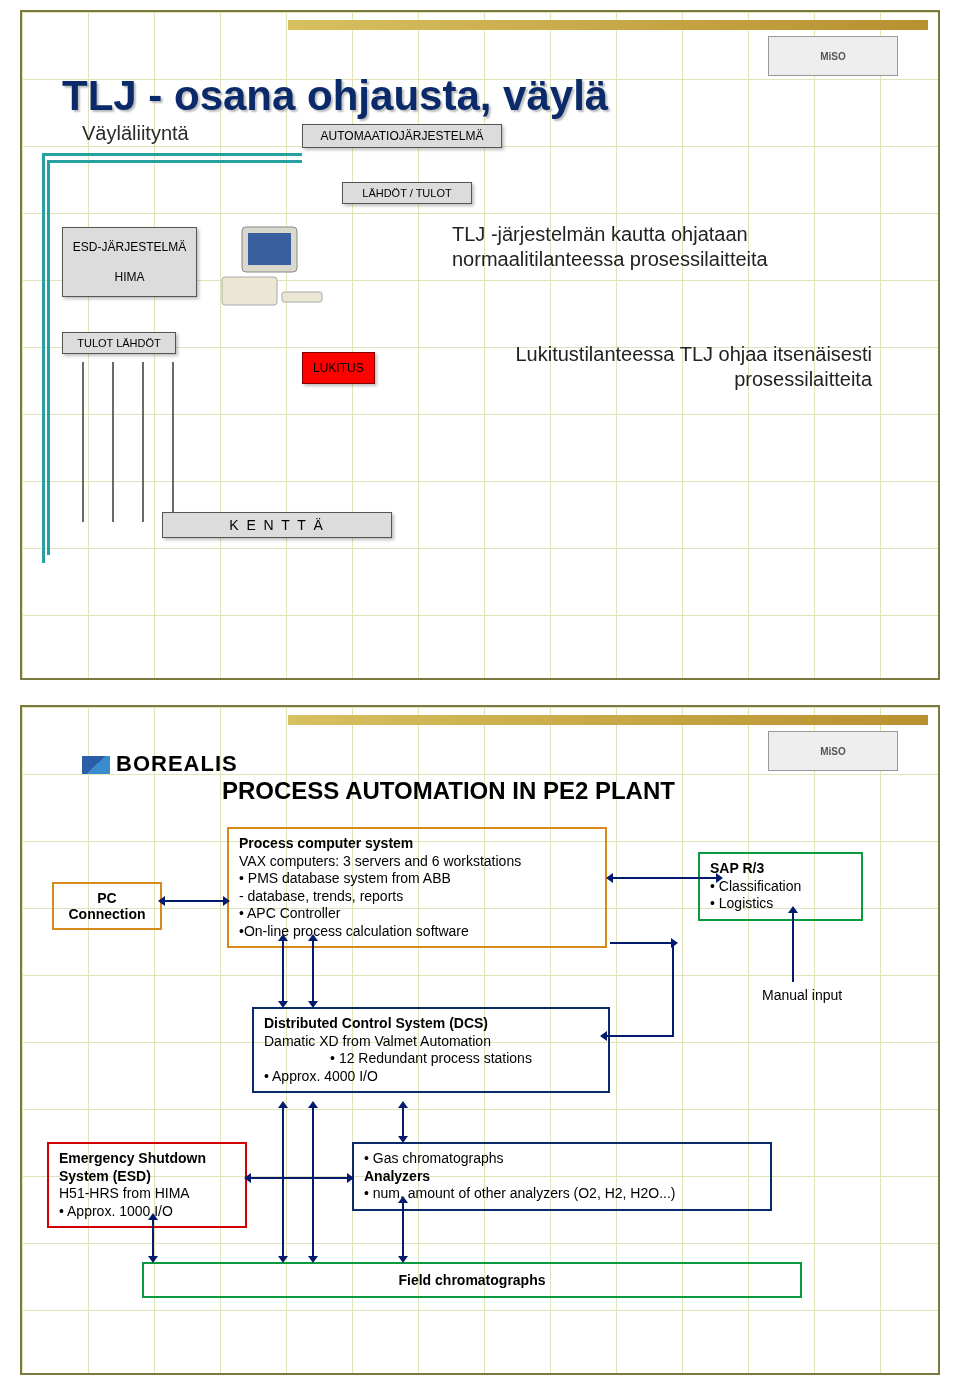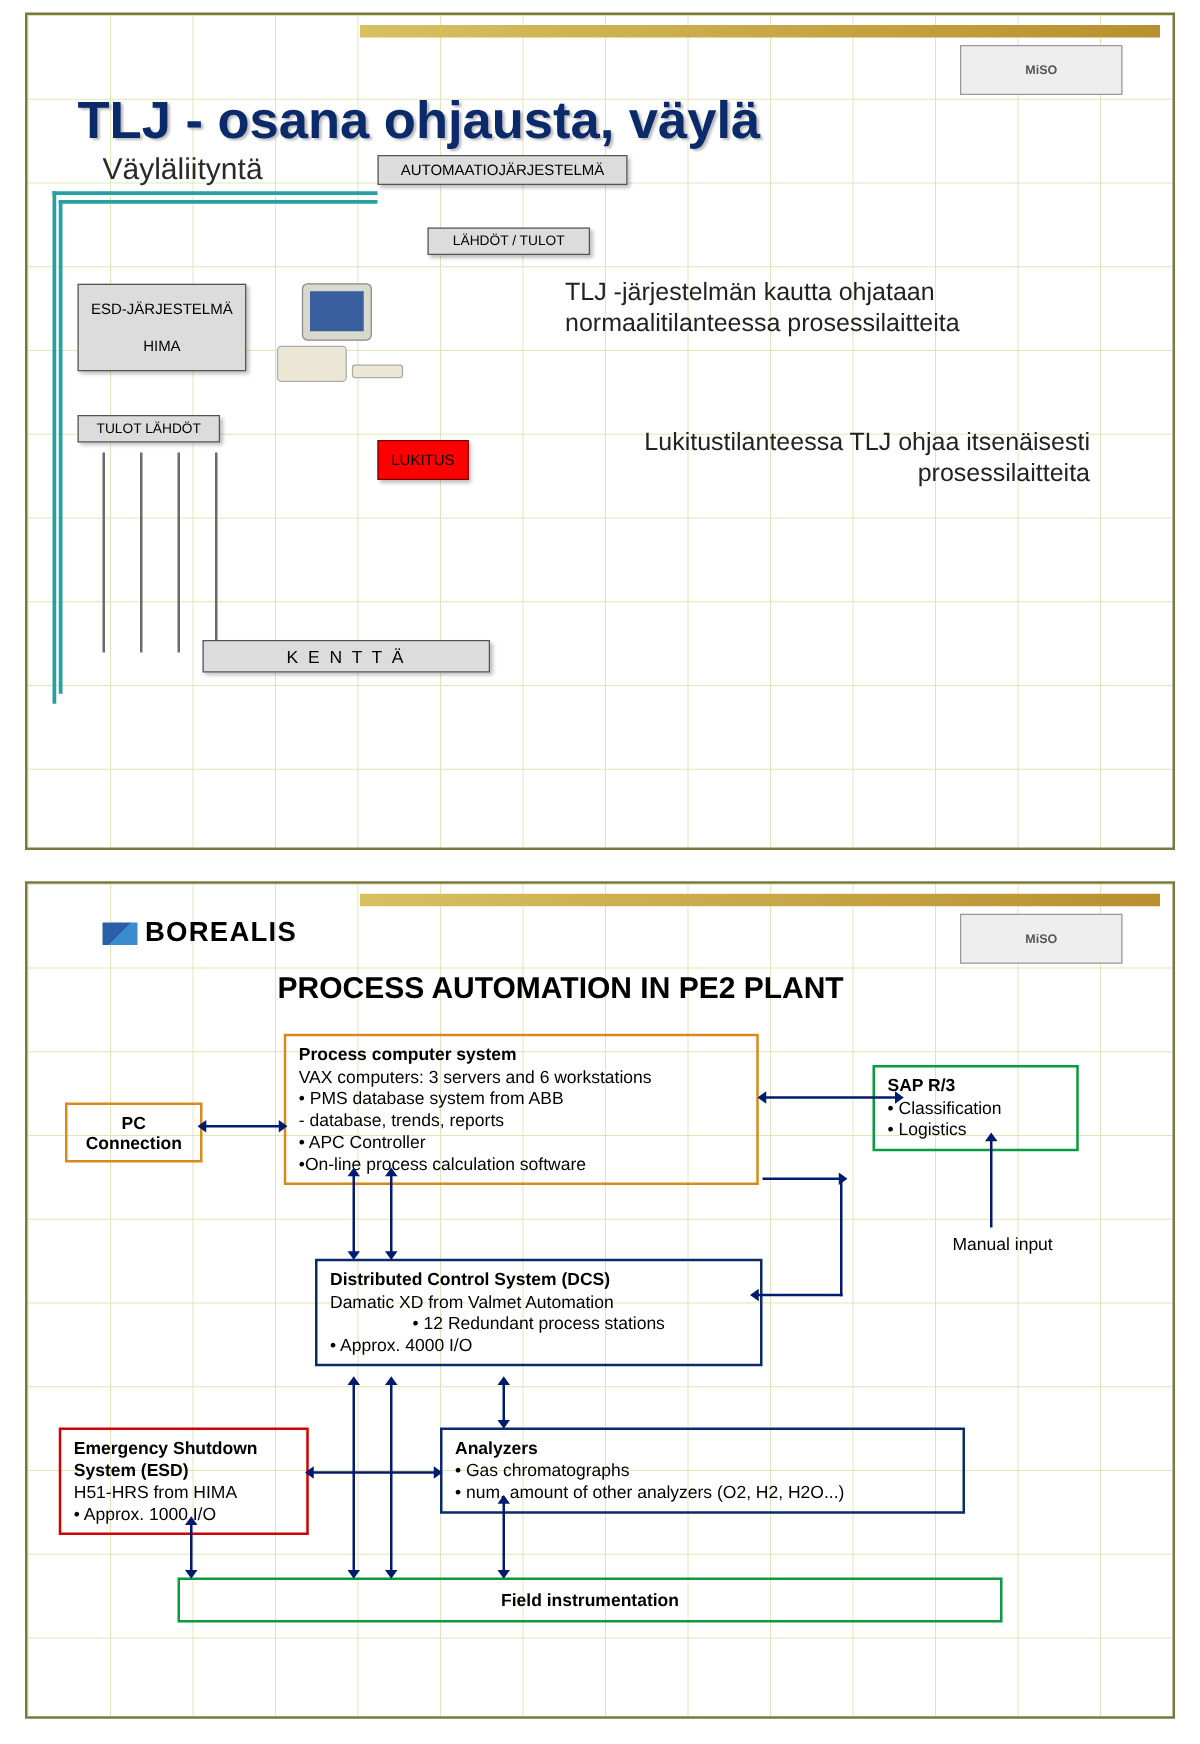--- a/index.html
+++ b/index.html
@@ -42,21 +42,21 @@
     top: 60px; left: 40px;
     color: #0a2a6a;
     font-size: 42px;
     font-weight: bold;
     text-shadow: 2px 2px 2px #bbb;
   }
   .subtitle {
     position: absolute;
     top: 110px; left: 60px;
     color: #2a2a2a;
-    font-size: 24px;
+    font-size: 20px;
   }
   .box {
     position: absolute;
     border: 1px solid #555;
     background: #dcdcdc;
     text-align: center;
     font-size: 12px;
     padding: 4px 6px;
     box-shadow: 2px 2px 3px rgba(0,0,0,.25);
   }
@@ -90,21 +90,21 @@
     border: 2px solid;
     padding: 6px 10px;
     background: transparent;
   }
   .s2text {
     font-size: 14px;
     line-height: 1.25;
   }
   .borealis {
     position: absolute;
-    top: 26px; left: 60px;
+    top: 44px; left: 60px;
     font-size: 22px;
     font-weight: bold;
     letter-spacing: 1px;
   }
   .borealis::before {
     content: "";
     display: inline-block;
     width: 28px; height: 18px;
     background: linear-gradient(135deg, #2a5fa8 50%, #3b8bd0 50%);
     margin-right: 6px;
@@ -236,26 +236,26 @@
     <div class="s2text" style="font-weight:normal;">• Approx. 4000  I/O</div>
   </div>
 
   <div class="s2box" style="top:435px; left:25px; width:200px; border-color:#d00000;">
     <div class="s2text">Emergency Shutdown System (ESD)</div>
     <div class="s2text" style="font-weight:normal;">H51-HRS from HIMA</div>
     <div class="s2text" style="font-weight:normal;">• Approx. 1000 I/O</div>
   </div>
 
   <div class="s2box" style="top:435px; left:330px; width:420px; border-color:#0a2a6a;">
+    <div class="s2text" style="font-weight:normal;">• Gas chromatographs</div>
     <div class="s2text">Analyzers</div>
-    <div class="s2text" style="font-weight:normal;">• Gas chromatographs</div>
     <div class="s2text" style="font-weight:normal;">• num. amount of other analyzers (O2, H2, H2O...)</div>
   </div>
 
-  <div class="s2box" style="top:555px; left:120px; width:660px; border-color:#0a9a40; text-align:center; padding:8px;">Field instrumentation</div>
+  <div class="s2box" style="top:555px; left:120px; width:660px; border-color:#0a9a40; text-align:center; padding:8px;">Field chromatographs</div>
 
   <div class="line arrowl arrowr" style="top:193px; left:142px; width:60px; height:2px;"></div>
   <div class="line arrowl arrowr" style="top:170px; left:590px; width:105px; height:2px;"></div>
   <div class="line arrowu" style="top:205px; left:770px; width:2px; height:70px;"></div>
   <div class="line" style="top:235px; left:650px; width:2px; height:95px;"></div>
   <div class="line arrowr" style="top:235px; left:588px; width:62px; height:2px;"></div>
   <div class="line arrowl" style="top:328px; left:584px; width:68px; height:2px;"></div>
   <div class="line arrowu arrowd" style="top:233px; left:260px; width:2px; height:62px;"></div>
   <div class="line arrowu arrowd" style="top:233px; left:290px; width:2px; height:62px;"></div>
   <div class="line arrowu arrowd" style="top:400px; left:260px; width:2px; height:150px;"></div>

